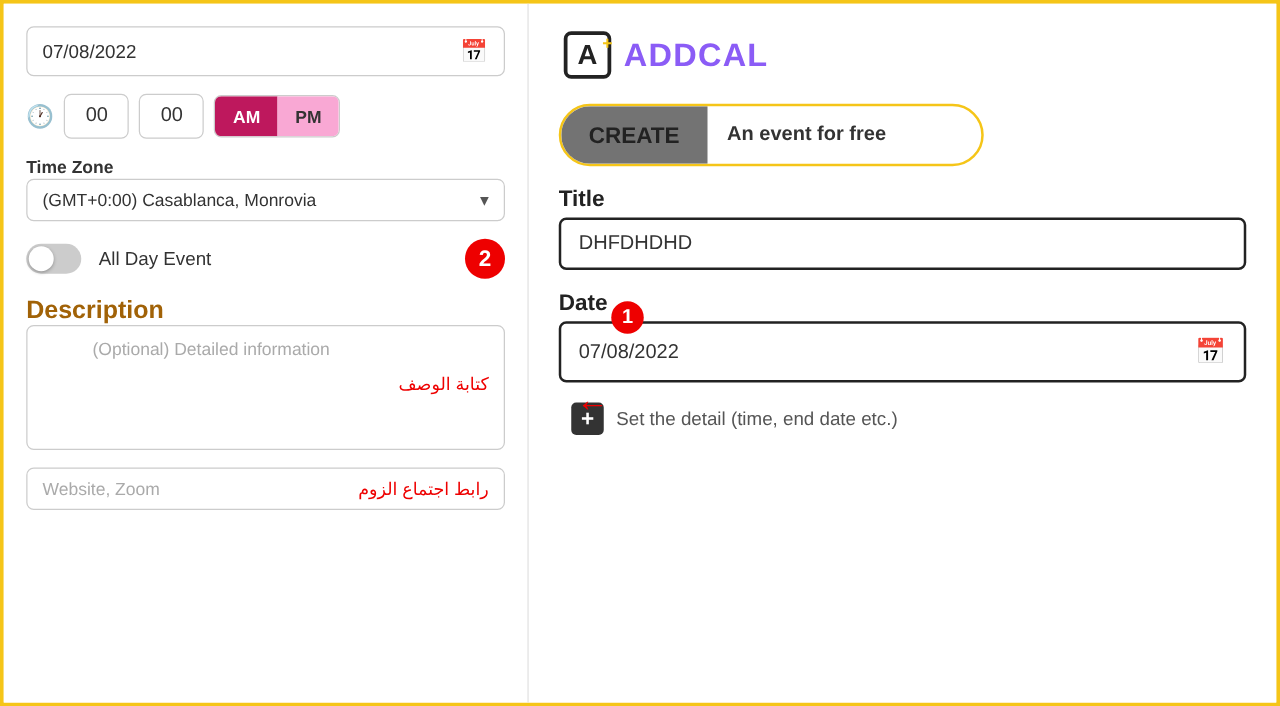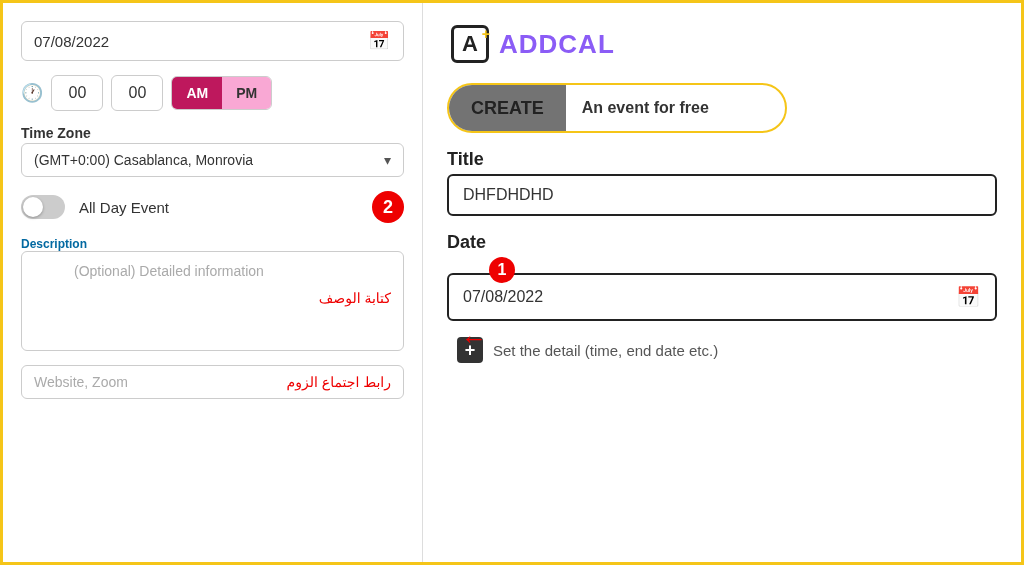--- a/index.html
+++ b/index.html
@@ -158,23 +158,23 @@
       border-radius: 50%;
       display: flex;
       align-items: center;
       justify-content: center;
       font-size: 18px;
       font-weight: bold;
       margin-left: auto;
     }
 
     .desc-label {
-      font-size: 12px;
+      font-size: 20px;
       font-weight: 600;
-      color: #0369a1;
+      color: #a16207;
     }
 
     .desc-box-wrap {
       border: 1px solid #ccc;
       border-radius: 6px;
       padding: 10px 12px;
       min-height: 100px;
       position: relative;
     }
 
@@ -318,21 +318,21 @@
       padding: 10px 14px;
       font-size: 16px;
       color: #333;
       width: 100%;
     }
 
     .date-section-label {
       font-size: 18px;
       font-weight: 700;
       color: #222;
-      margin-bottom: 20px;
+      margin-bottom: 4px;
     }
 
     .date-input-wrap {
       display: flex;
       align-items: center;
       border: 2px solid #222;
       border-radius: 6px;
       padding: 10px 14px;
       width: 100%;
       position: relative;

